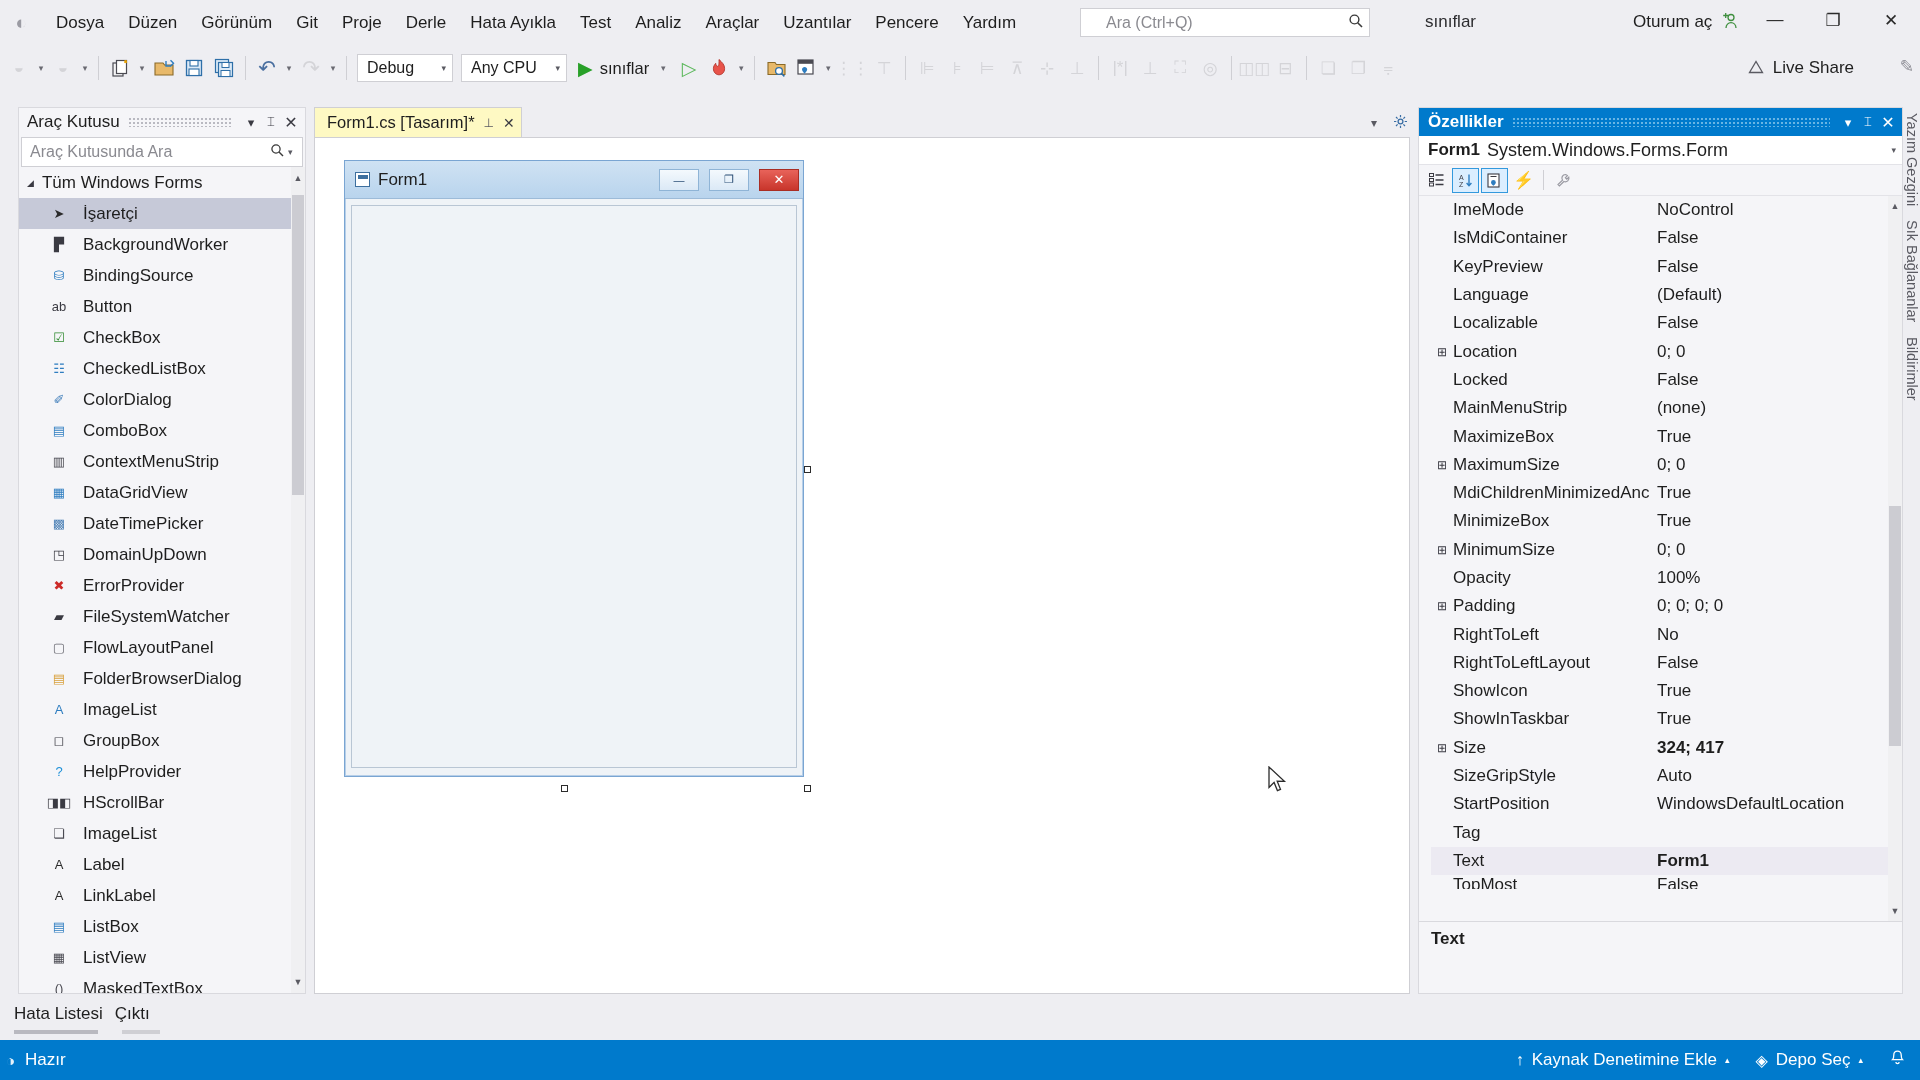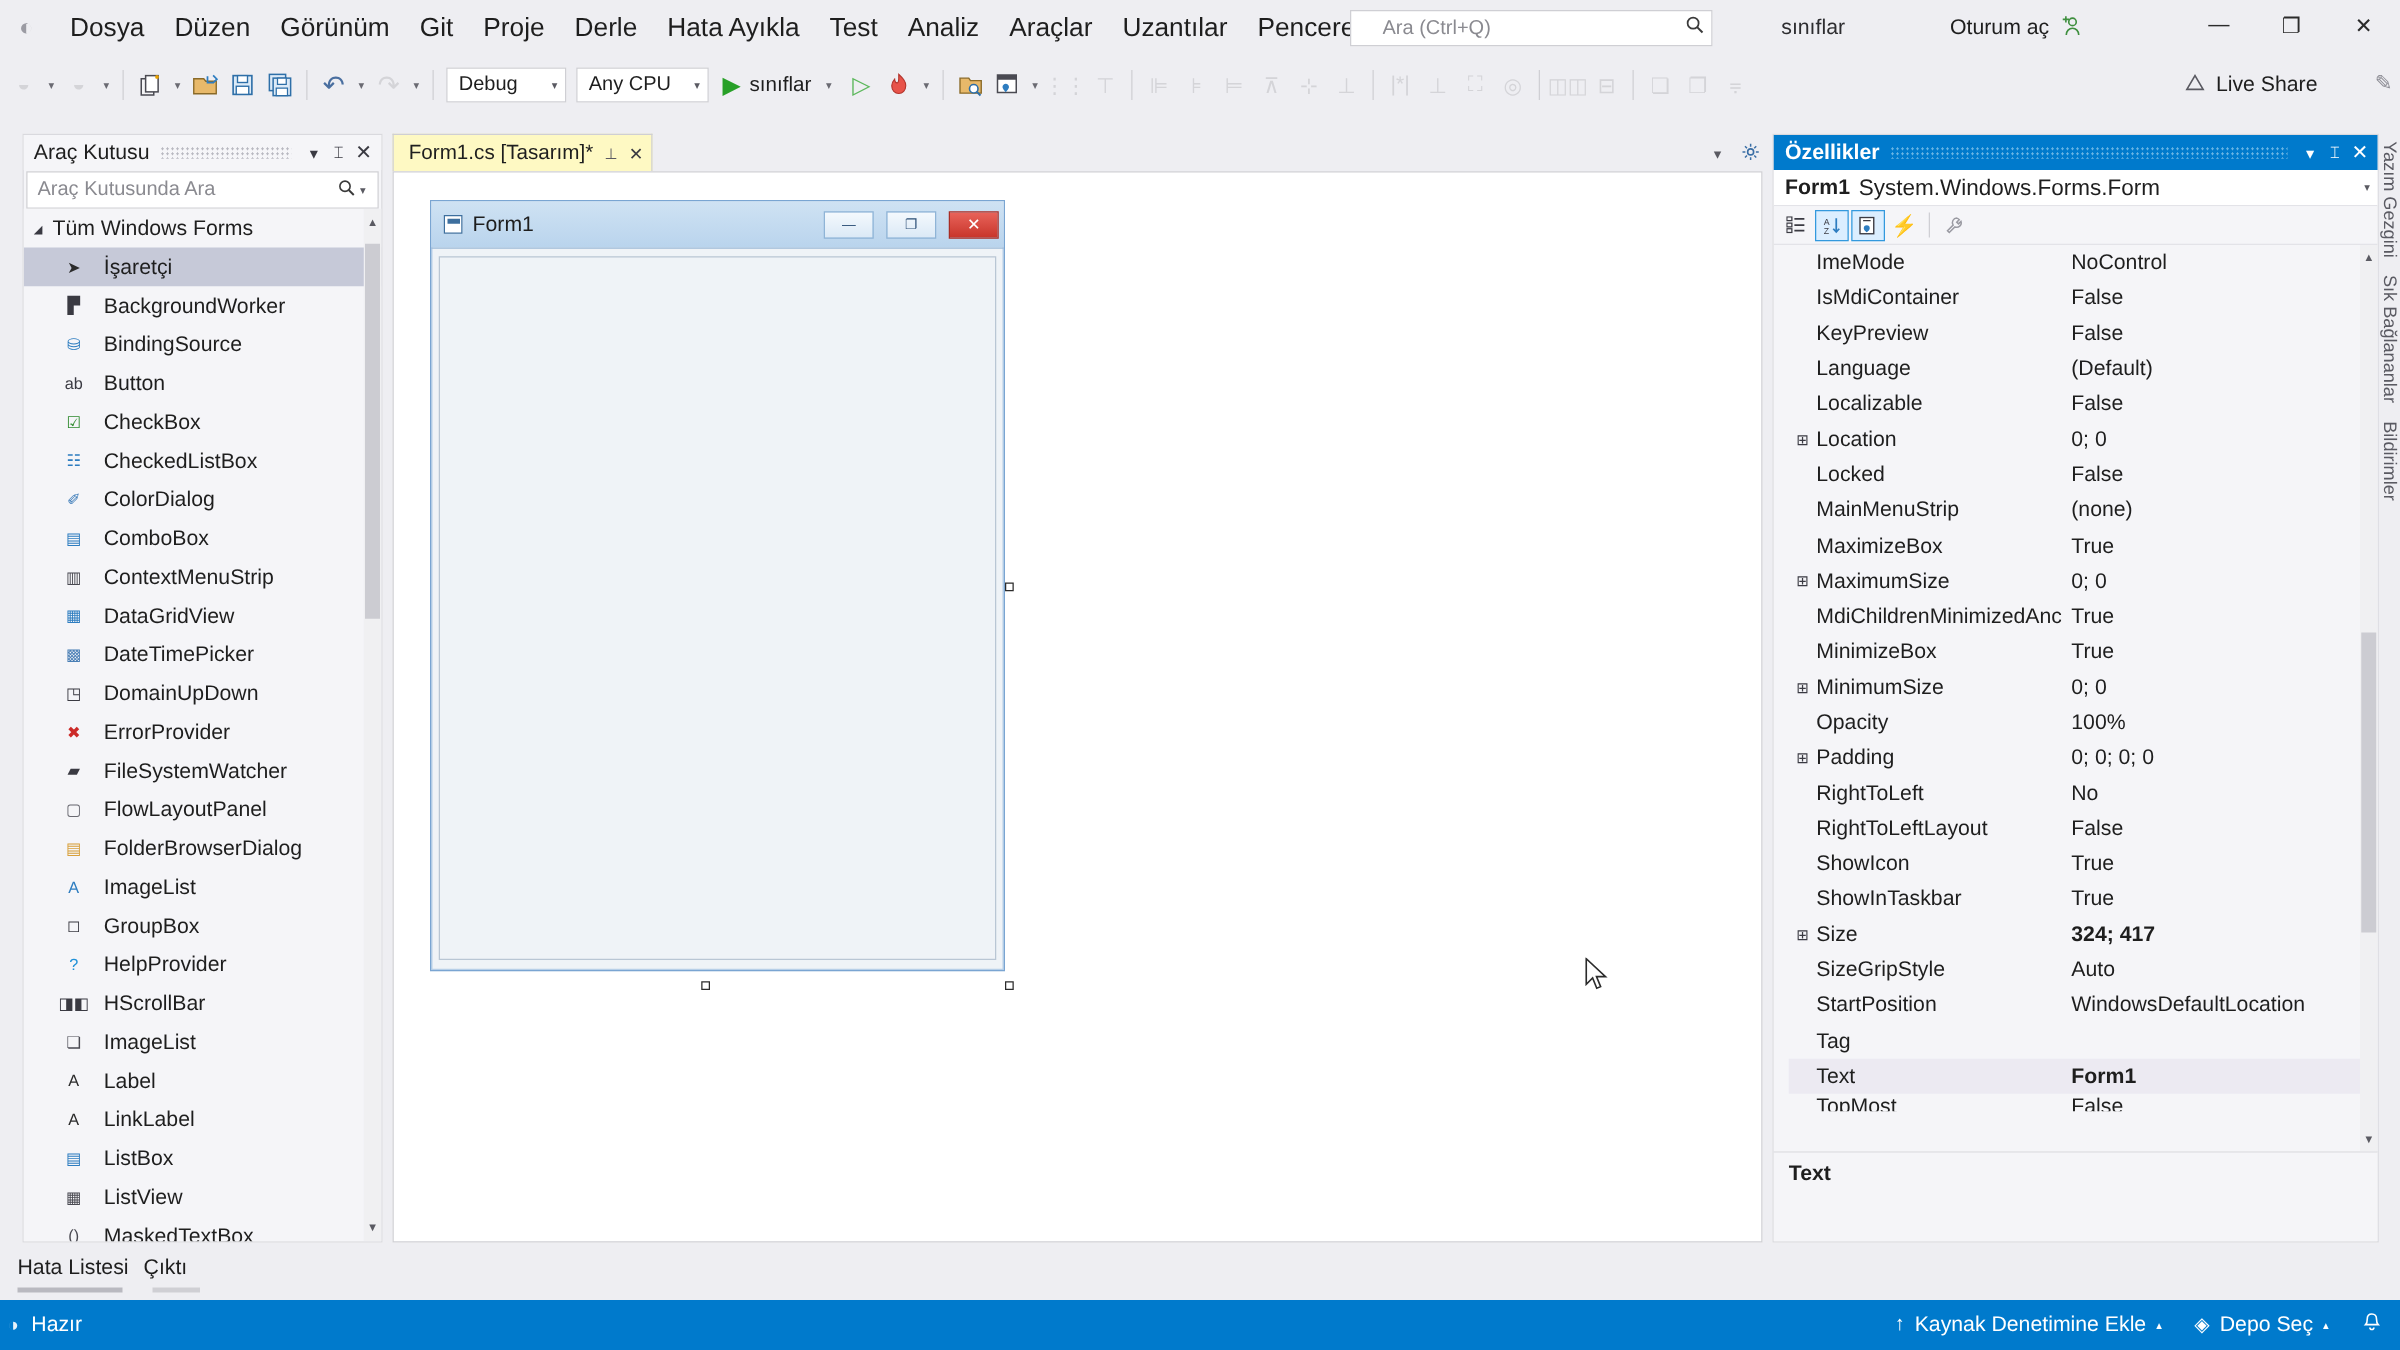--- a/index.html
+++ b/index.html
@@ -16,39 +16,39 @@
   .titlebar {
     position: absolute; left: 0; top: 0; width: 1920px; height: 46px;
     background: #eeeef2; display: flex; align-items: center;
   }
   .back-arrow {
     width: 34px; height: 34px; margin-left: 4px; display: flex;
     align-items: center; justify-content: center; color: #9b9ba3; font-size: 19px;
   }
   .menu { display: flex; align-items: center; height: 46px; margin-left: 6px; }
   .menu-item {
-    padding: 4px 12px; font-size: 21px; color: #1e1e1e; line-height: 22px;
+    padding: 4px 12px; font-size: 17px; color: #1e1e1e; line-height: 22px;
     white-space: nowrap; cursor: default;
   }
   .qsearch {
     position: absolute; left: 1080px; top: 8px; width: 290px; height: 29px;
     background: #fff; border: 1px solid #cfcfd4; display: flex; align-items: center;
   }
   .qsearch input {
     flex: 1; border: 0; outline: 0; background: transparent;
     font-family: "Liberation Sans", sans-serif; font-size: 16px; color: #404040;
     padding: 0 25px;
   }
   .qsearch input::placeholder { color: #8a8a90; }
   .qsearch .mag { width: 26px; text-align: center; color: #3a3a3a; font-size: 16px; }
   .sln-name {
     position: absolute; left: 1425px; top: 12px; font-size: 17px; color: #2d2d30;
   }
   .signin {
-    position: absolute; left: 1560px; top: 11px; display: flex; align-items: center;
+    position: absolute; left: 1633px; top: 11px; display: flex; align-items: center;
     gap: 8px; font-size: 17px; color: #1e1e1e;
   }
   .signin .person { color: #3f8f3f; font-size: 18px; line-height: 18px; }
   .wbtns { position: absolute; right: 0; top: 0; display: flex; height: 40px; }
   .wbtn {
     width: 58px; height: 40px; display: flex; align-items: center;
     justify-content: center; color: #2b2b2b; font-size: 17px;
   }
 
   

